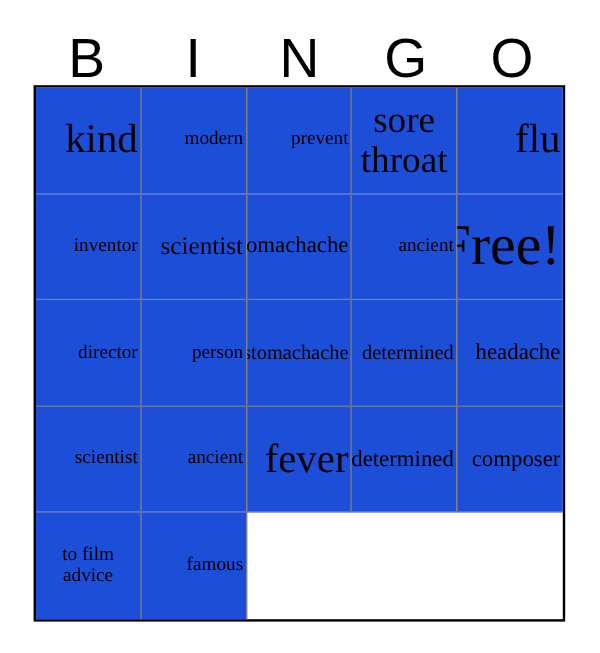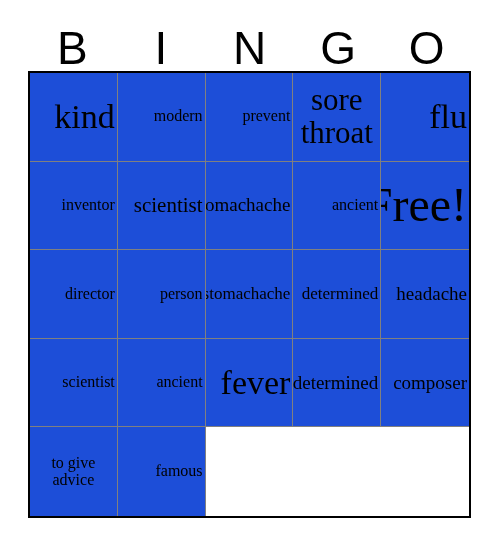--- a/index.html
+++ b/index.html
@@ -156,20 +156,20 @@
     <div class="cell">
         <span class="cell-text sz-lg">fever</span>
       </div>
     <div class="cell">
         <span class="cell-text sz-xs">determined</span>
       </div>
     <div class="cell">
         <span class="cell-text sz-xs">composer</span>
       </div>
     <div class="cell">
-        <span class="cell-text sz-md">to give advice</span>
+        <span class="cell-text sz-md">to film advice</span>
       </div>
     <div class="cell">
         <span class="cell-text sz-md">famous</span>
       </div>
 
   </div>
 </div>
 
 </body></html>

